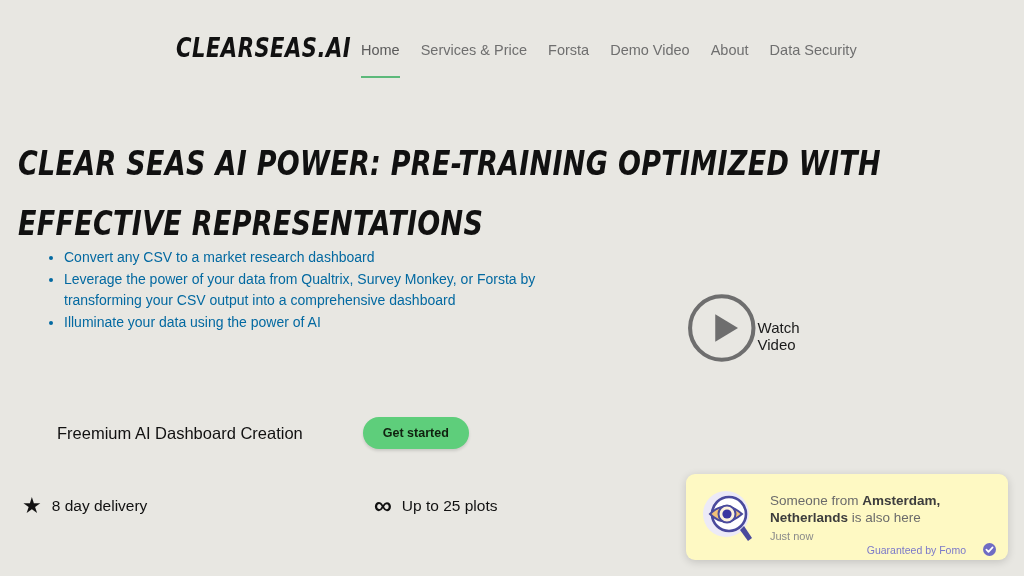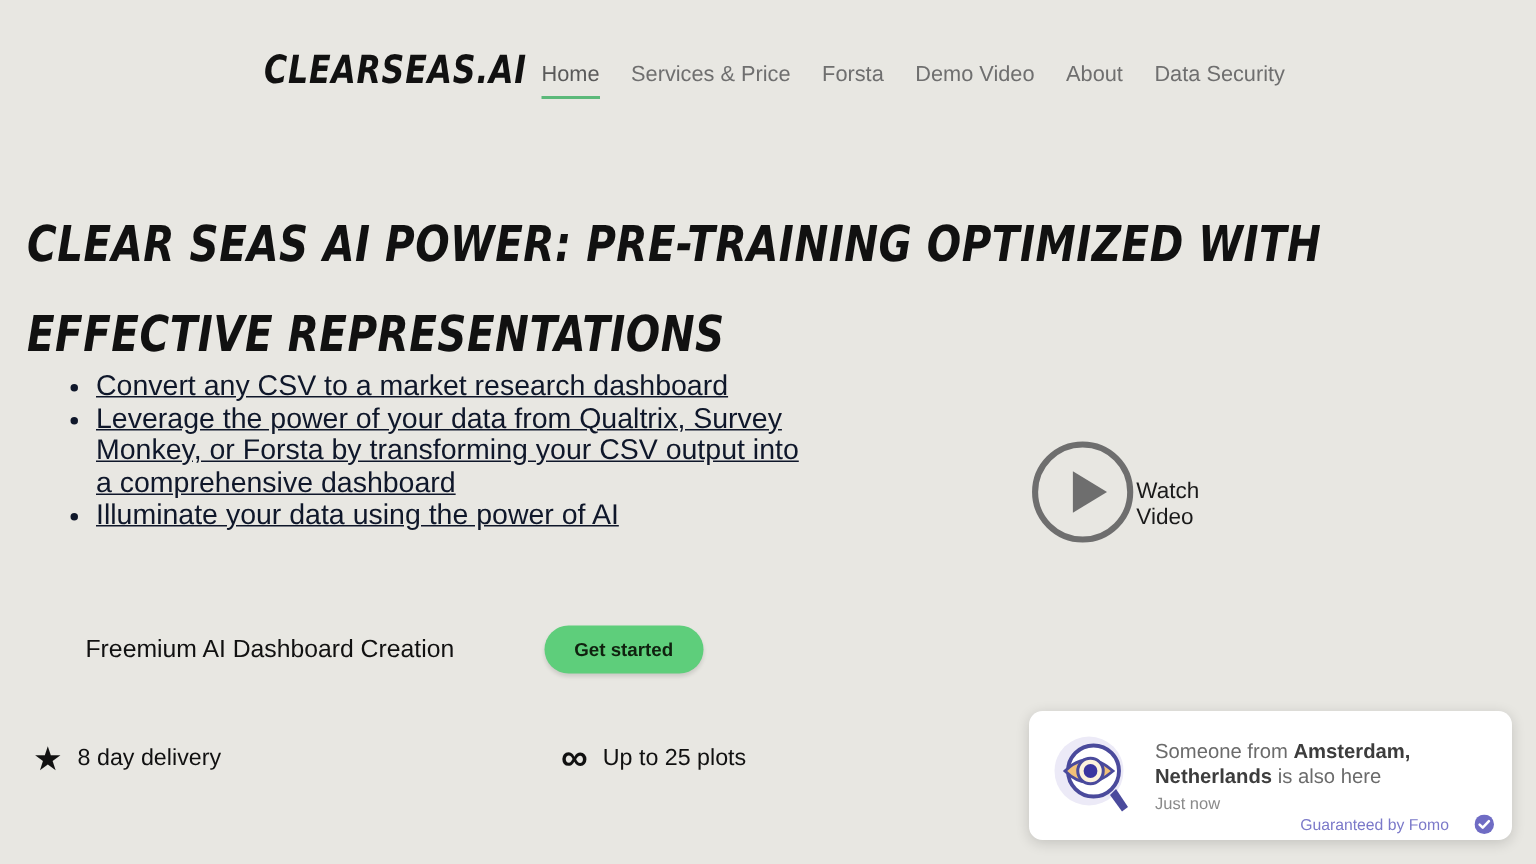--- a/index.html
+++ b/index.html
@@ -50,21 +50,21 @@
     display: flex;
     align-items: flex-start;
     gap: 21px;
     white-space: nowrap;
   }
 
   .nav-item {
     font-size: 14.5px;
     color: #6f6f6f;
     line-height: 18px;
-    padding-bottom: 7px;
+    padding-bottom: 19px;
     cursor: pointer;
     position: relative;
   }
 
   .nav-item.active {
     color: #5a5a5a;
   }
 
   .nav-item.active::after {
     content: "";
@@ -96,25 +96,24 @@
   .feature-list {
     position: absolute;
     left: 44px;
     top: 247px;
     width: 500px;
     list-style: disc;
     padding-left: 20px;
   }
 
   .feature-list li {
-    font-size: 19px;
+    font-size: 14px;
     line-height: 21.5px;
-    color: #0f172a;
+    color: #0369a1;
     margin-bottom: 0px;
-    text-decoration: underline;
   }
 
   
   .video-block {
     position: absolute;
     left: 686px;
     top: 284px;
     width: 140px;
     display: flex;
     align-items: center;
@@ -195,21 +194,21 @@
   .star-glyph { font-size: 22px; line-height: 1; }
   .infinity-glyph { font-size: 25px; line-height: 1; font-weight: bold; }
 
   
   .fomo-toast {
     position: absolute;
     left: 686px;
     top: 474px;
     width: 322px;
     height: 86px;
-    background: #ffffff;
+    background: #fef9c3;
     border-radius: 9px;
     box-shadow: 0 2px 9px rgba(0,0,0,0.16);
     display: flex;
     align-items: center;
     padding: 0 12px;
     overflow: hidden;
   }
 
   .fomo-icon-wrap {
     width: 62px;

